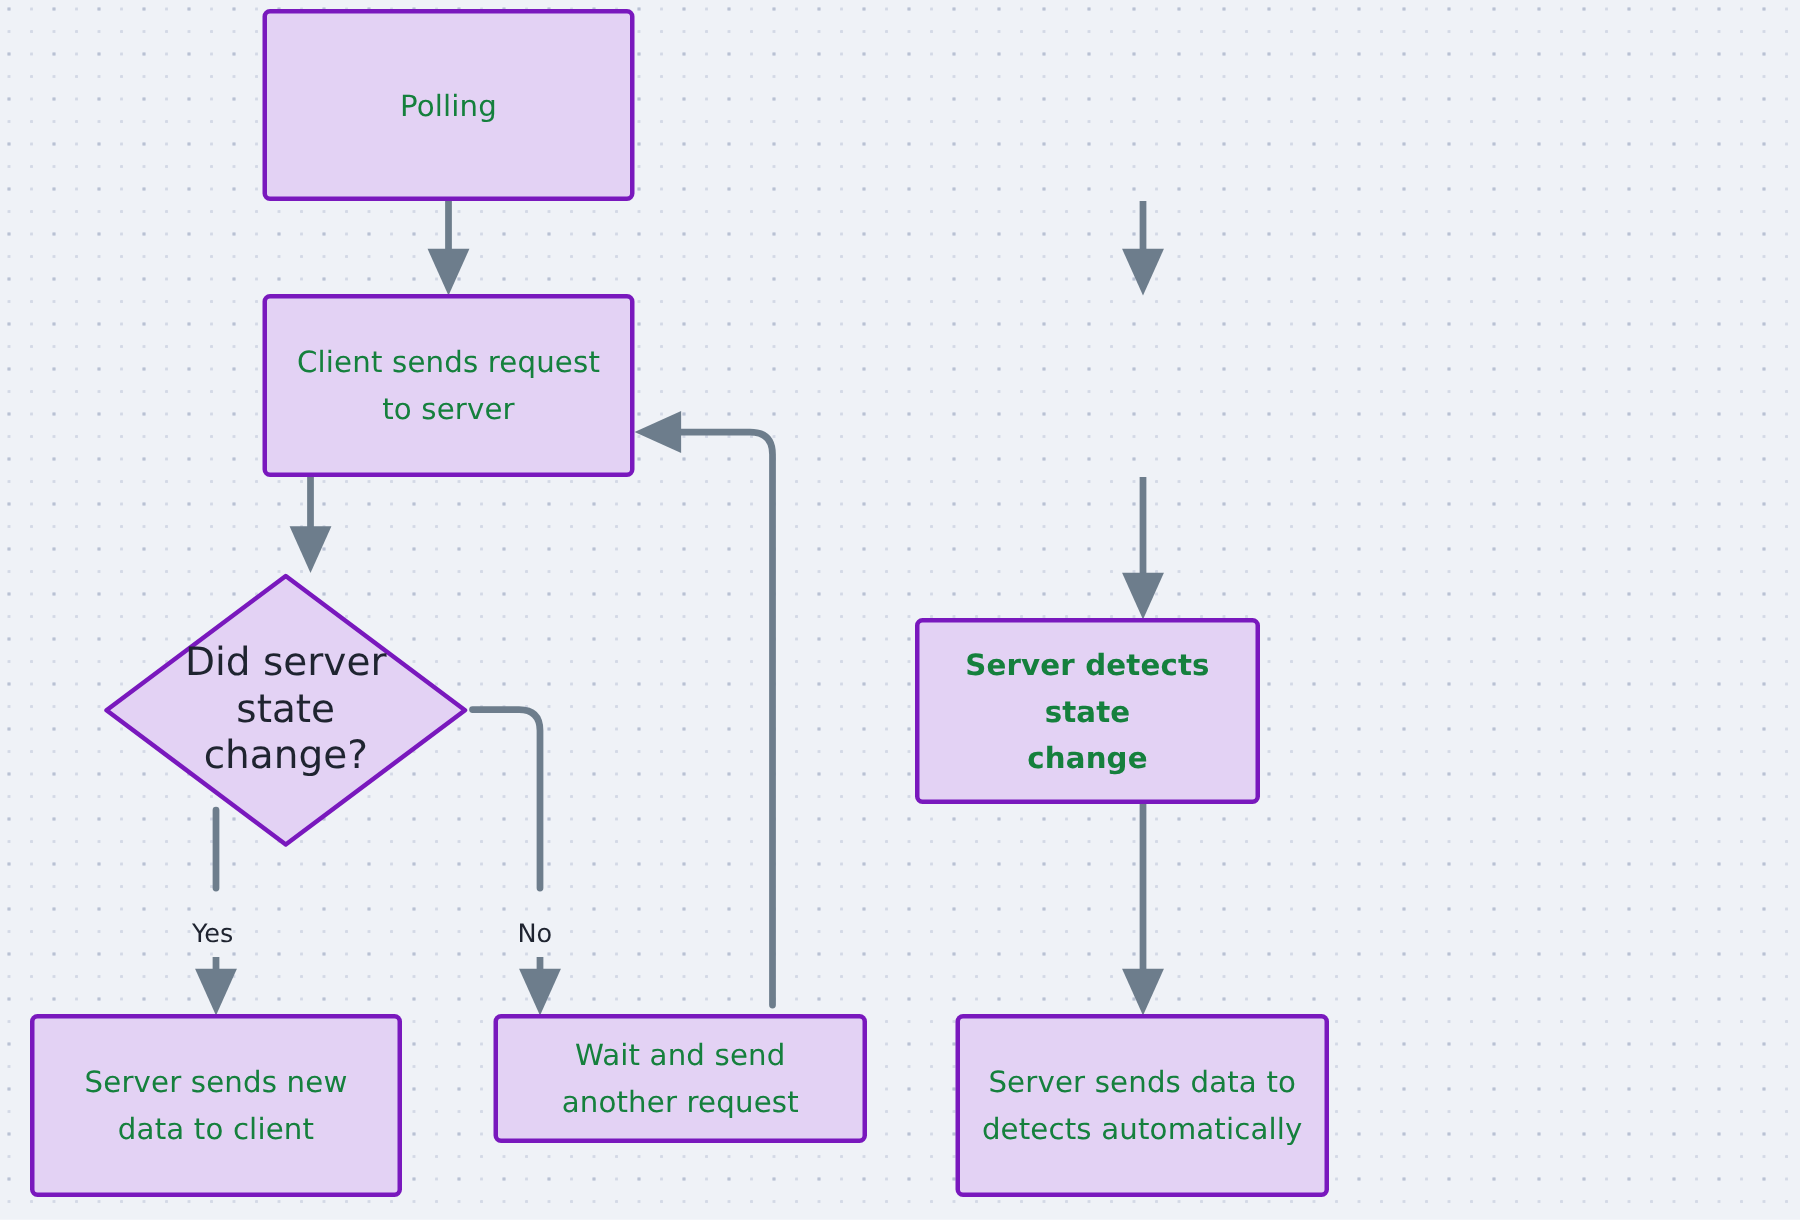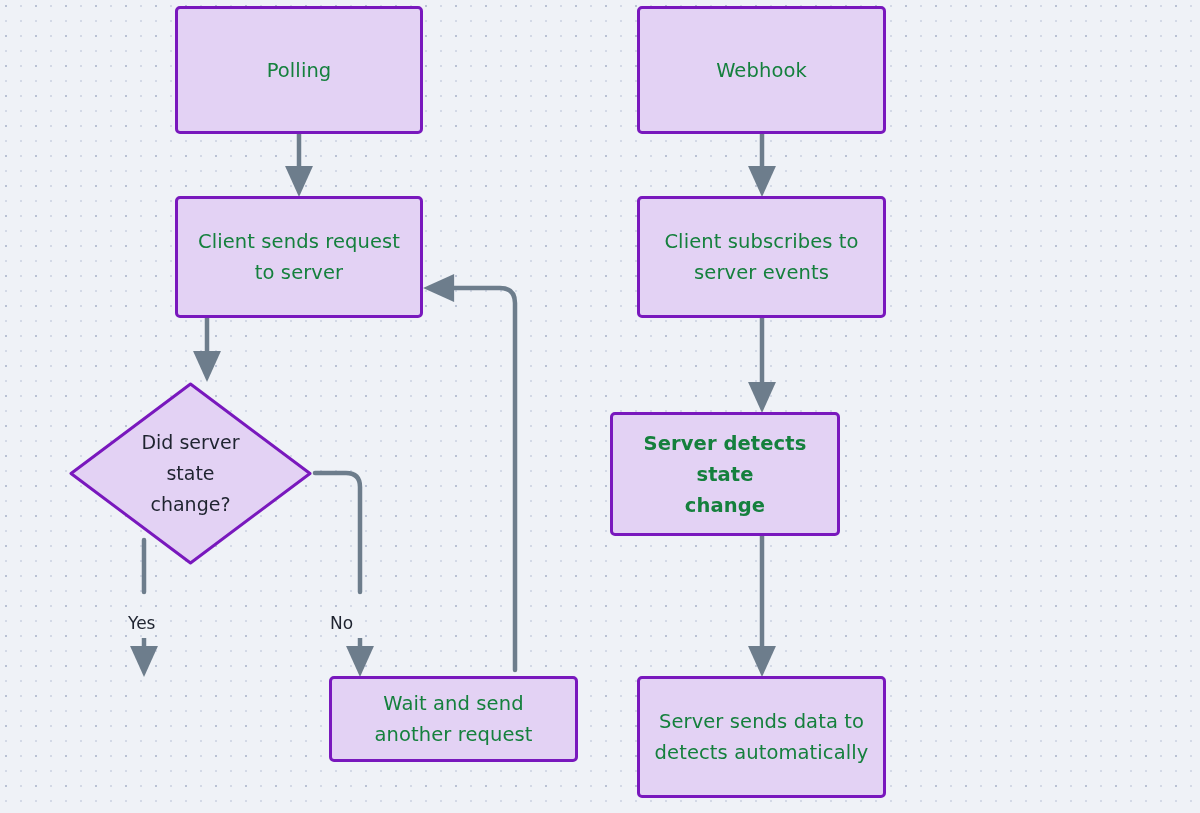--- a/index.html
+++ b/index.html
@@ -61,21 +61,21 @@
     position: absolute;
     left: 0;
     top: 0;
     width: 100%;
     height: 100%;
     display: flex;
     align-items: center;
     justify-content: center;
     text-align: center;
     color: #1f2430;
-    font-size: 19px;
+    font-size: 26px;
     line-height: 31px;
     white-space: pre-line;
   }
   .edge-label {
     position: absolute;
     color: #1f2430;
     font-size: 17px;
     line-height: 22px;
     white-space: nowrap;
   }
@@ -134,33 +134,32 @@
 
   <div class="diamond-wrap" style="left:68px; top:381px; width:245px; height:185px;">
     <svg width="245" height="185" viewBox="0 0 245 185">
       <path d="M 122.5 3 L 242 92.5 L 122.5 182 L 3 92.5 Z" fill="#e3d2f4" stroke="#7918bd" stroke-width="3" stroke-linejoin="round"></path>
     </svg>
     <div class="diamond-label">Did server
 state
 change?</div>
   </div>
 
+  <div class="node" style="left:20px; top:676px; width:248px; height:122px;">Server sends new
+data to client</div>
 
   <div class="node" style="left:329px; top:676px; width:249px; height:86px;">Wait and send
 another request</div>
 
-  <div class="node" style="left:637px; top:6px; width:249px; height:128px;">Webhook</div>
 
-  <div class="node" style="left:637px; top:196px; width:249px; height:122px;">Client subscribes to
-server events</div>
 
   <div class="node" style="left:610px; top:412px; width:230px; height:124px;font-weight:bold;">Server detects state
 change</div>
 
   <div class="node" style="left:637px; top:676px; width:249px; height:122px;">Server sends data to
 detects automatically</div>
 
 
   <div class="edge-label" style="left:128px; top:612px;">Yes</div>
 
-  <div class="edge-label" style="left:330px; top:612px;">No</div>
+  <div class="edge-label" style="left:345px; top:612px;">No</div>
 
 </div>
 
 </body></html>

